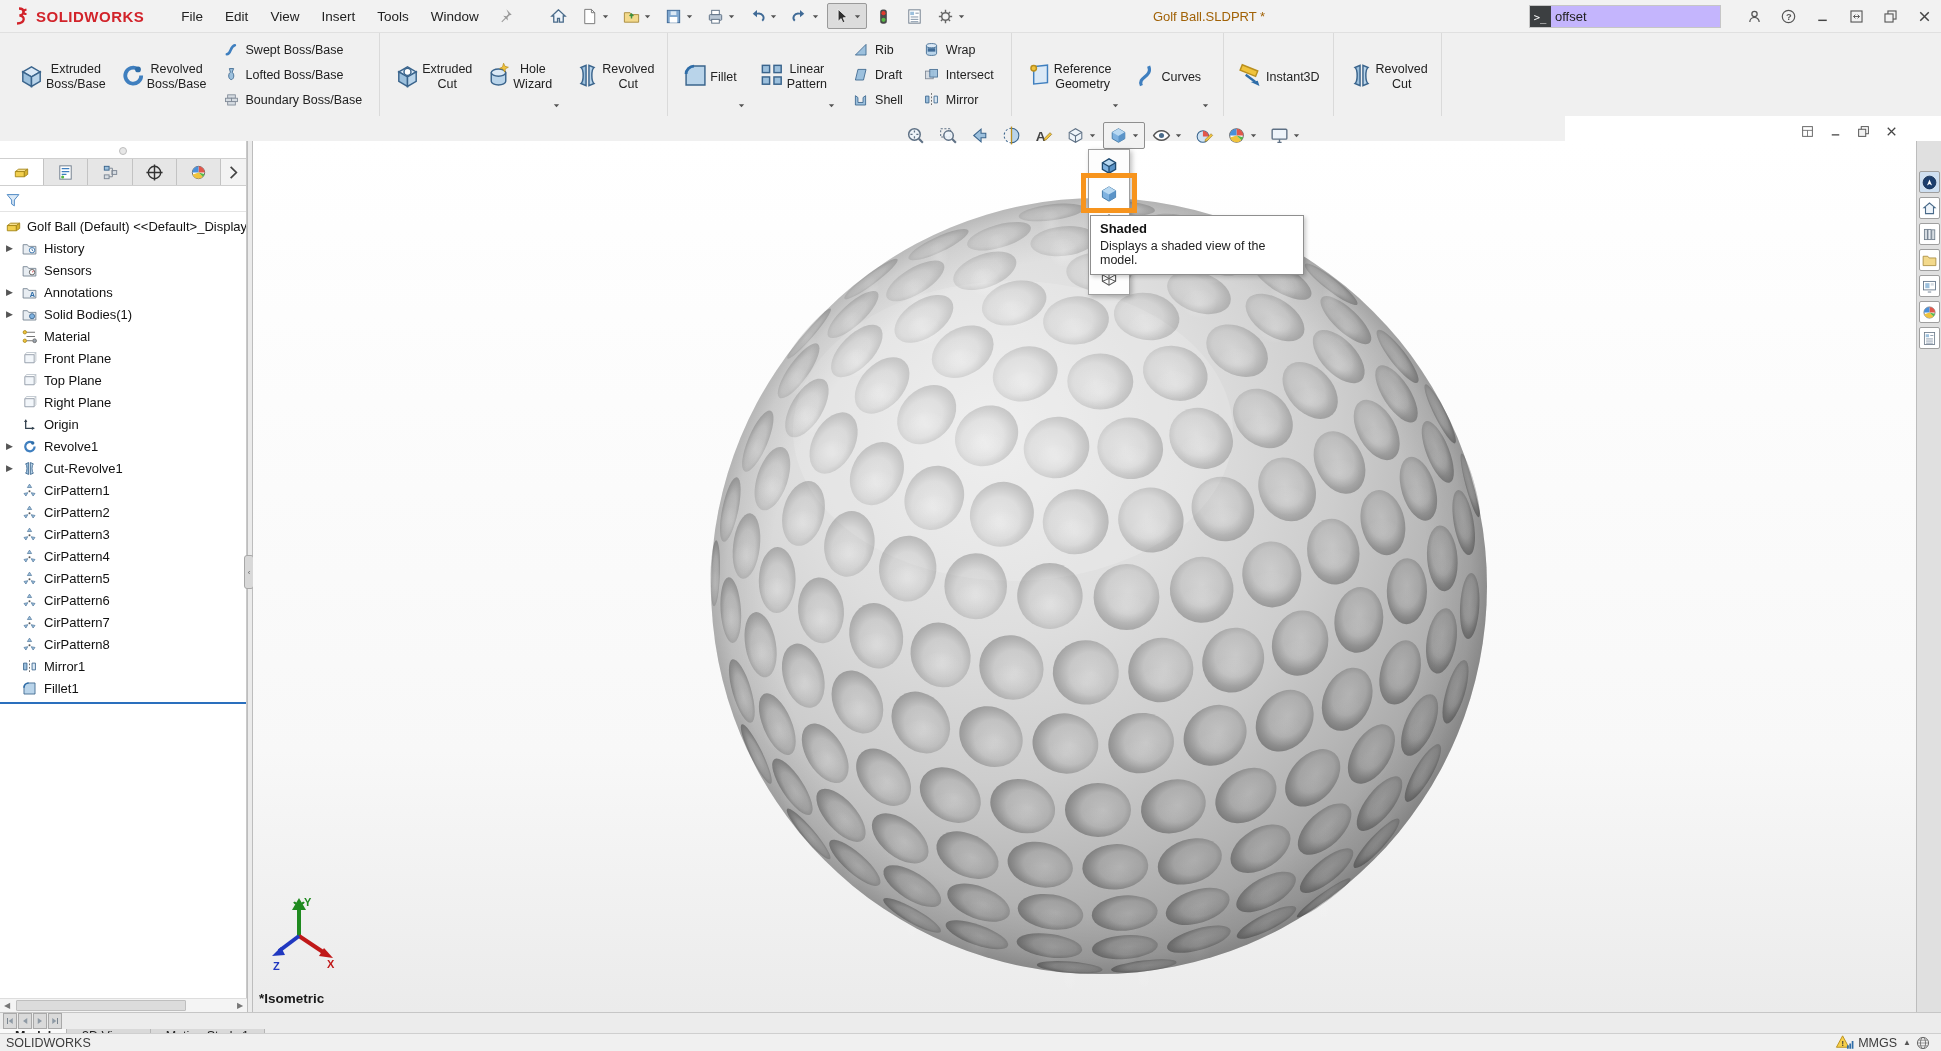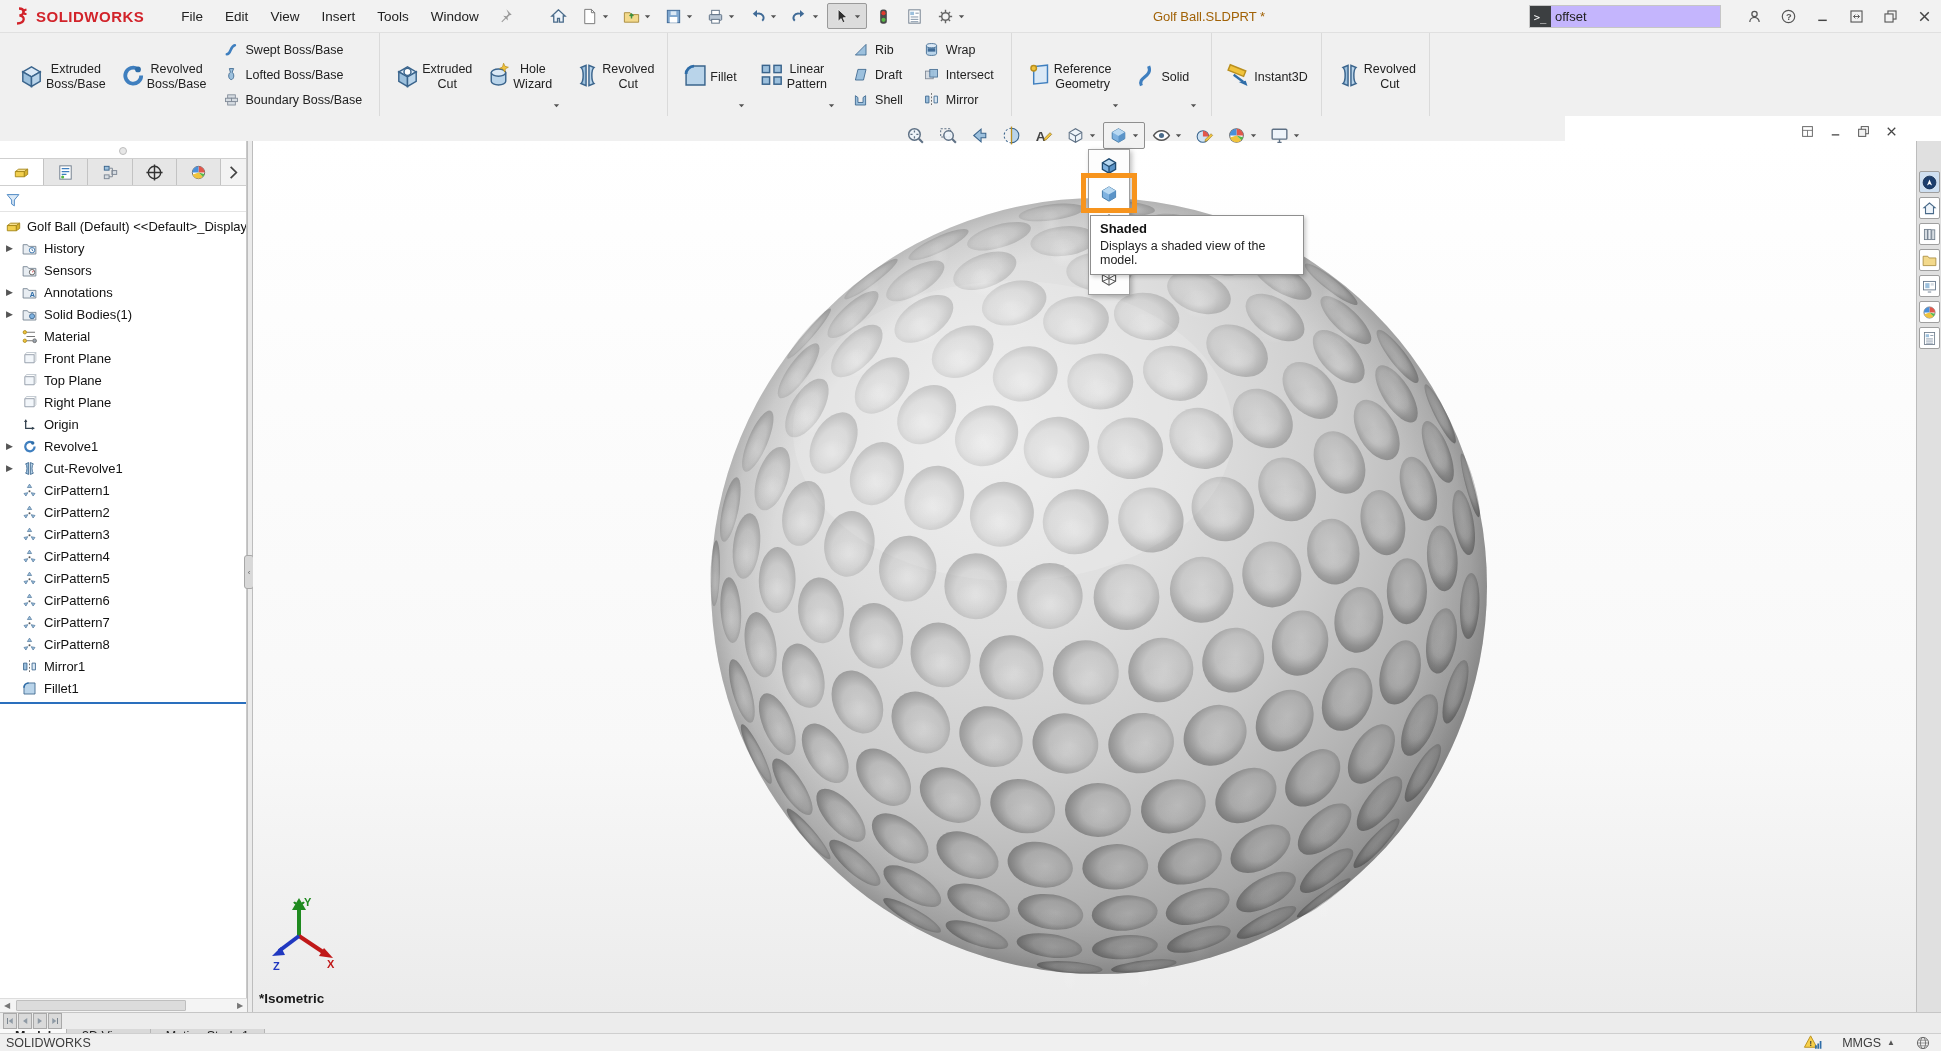--- a/index.html
+++ b/index.html
@@ -96,21 +96,21 @@
 
   
   #bottomtabs { position:absolute; left:0; top:1012px; width:1941px; height:21px; background:#ececec; border-top:1px solid #c6c6c6; display:flex; align-items:flex-start;flex-direction:column; }
   #tabnav { display:flex; align-items:center; gap:1px; padding:0 3px; }
   .nbtn { width:14px; height:16px; background:#dadada; border:1px solid #a9a9a9; display:flex; align-items:center; justify-content:center; }
   .nbtn .ic { width:10px; height:10px; }
   .btab { padding:0 15px; display:flex; align-items:center; font-size:12.5px; color:#222; background:#d9d9d9; border-right:1px solid #b5b5b5; }
   .btab.active { background:#fafafa; font-weight:bold; }
   #statusbar { position:absolute; left:0; top:1033px; width:1941px; height:18px; background:#f0f0f0; border-top:1px solid #cfcfcf; display:flex; align-items:center; font-size:12.5px; color:#3c3c3c; }
   #statusApp { margin-left:6px; }
-  #statusRight { margin-left:auto; display:flex; align-items:center; gap:20px; margin-right:10px; }
+  #statusRight { margin-left:auto; display:flex; align-items:center; gap:4px; margin-right:10px; }
   #units { display:flex; align-items:center; gap:6px; }
   #unitsCaret { font-size:8px; color:#555; }
 </style>
 </head>
 <body>
 
 <svg width="0" height="0" style="position:absolute" aria-hidden="true">
 <defs>
 <symbol id="i-caret" viewBox="0 0 20 20">
         <path d="M4 7h12l-6 7z" fill="#555"></path>
@@ -751,21 +751,21 @@
           <div class="rlabel">Reference
 Geometry</div>
           <svg class="ic caret">
             <use href="#i-caret"></use>
           </svg>
         </div>
         <div class="rbig">
           <svg class="ic big">
             <use href="#i-curves"></use>
           </svg>
-          <div class="rlabel">Solid</div>
+          <div class="rlabel">Curves</div>
           <svg class="ic caret">
             <use href="#i-caret"></use>
           </svg>
         </div>
       </div>
       <div class="rgroup">
         <div class="rbig">
           <svg class="ic big">
             <use href="#i-instant3d"></use>
           </svg>

